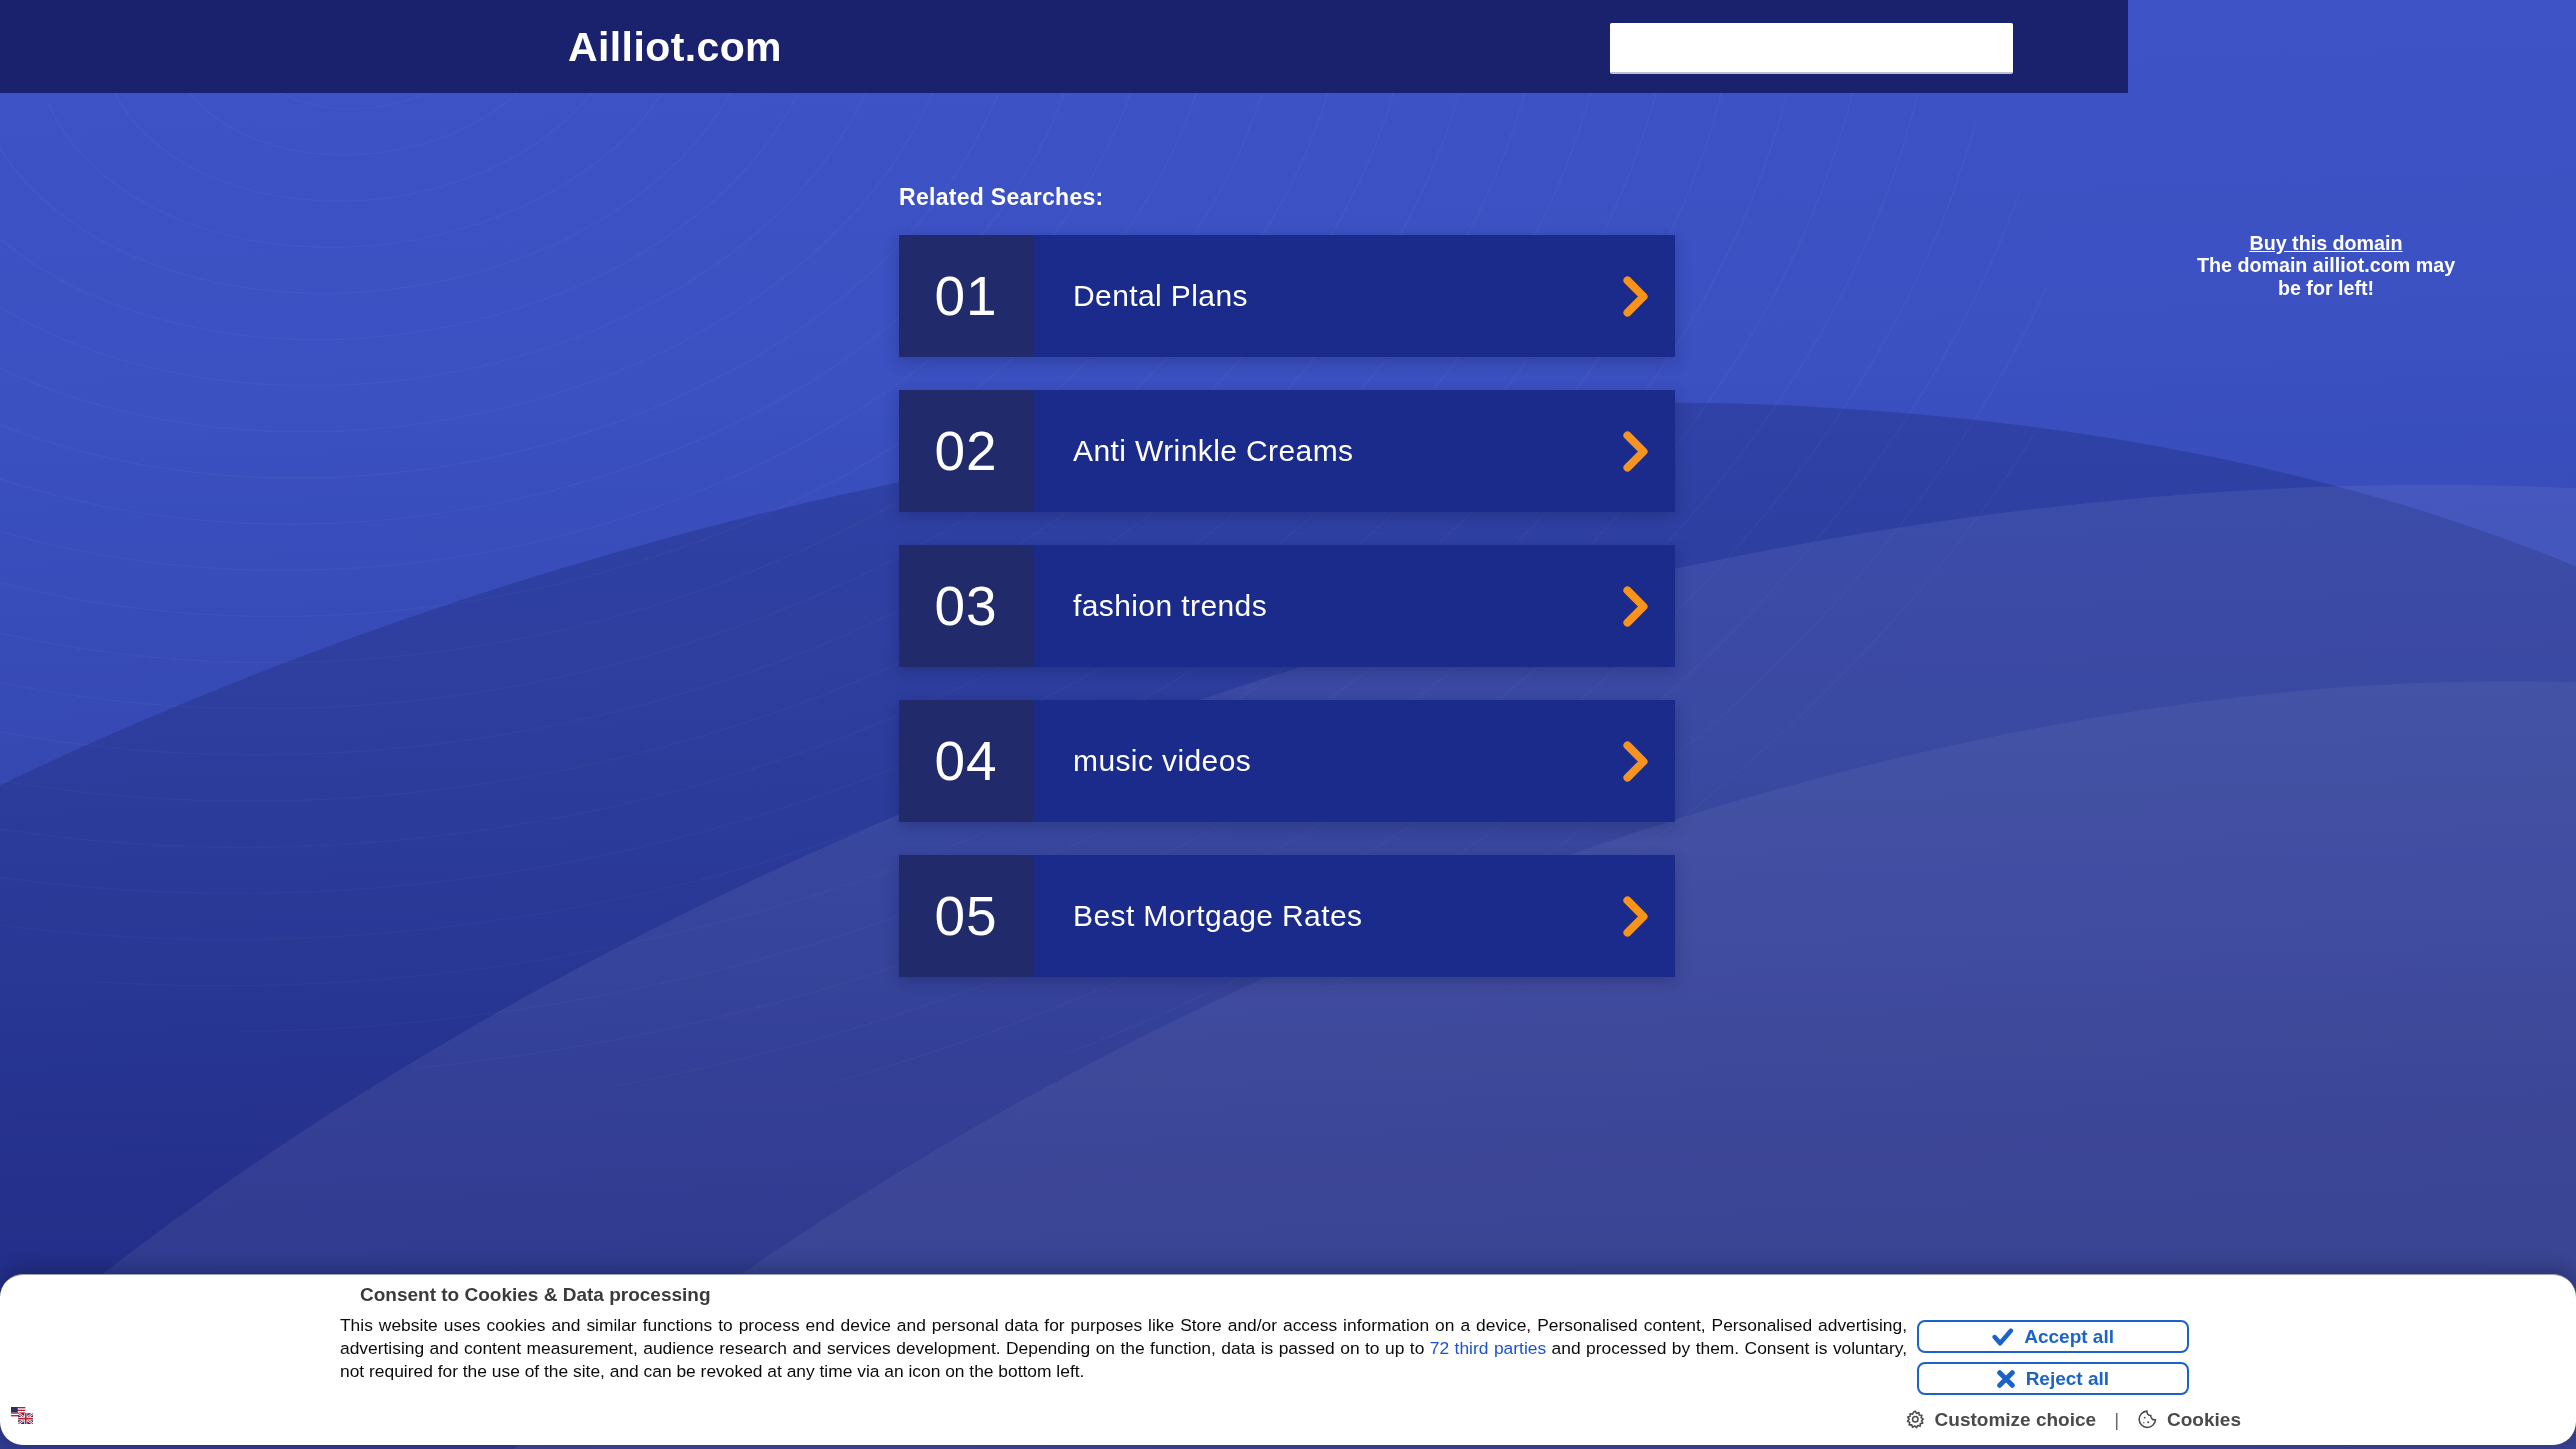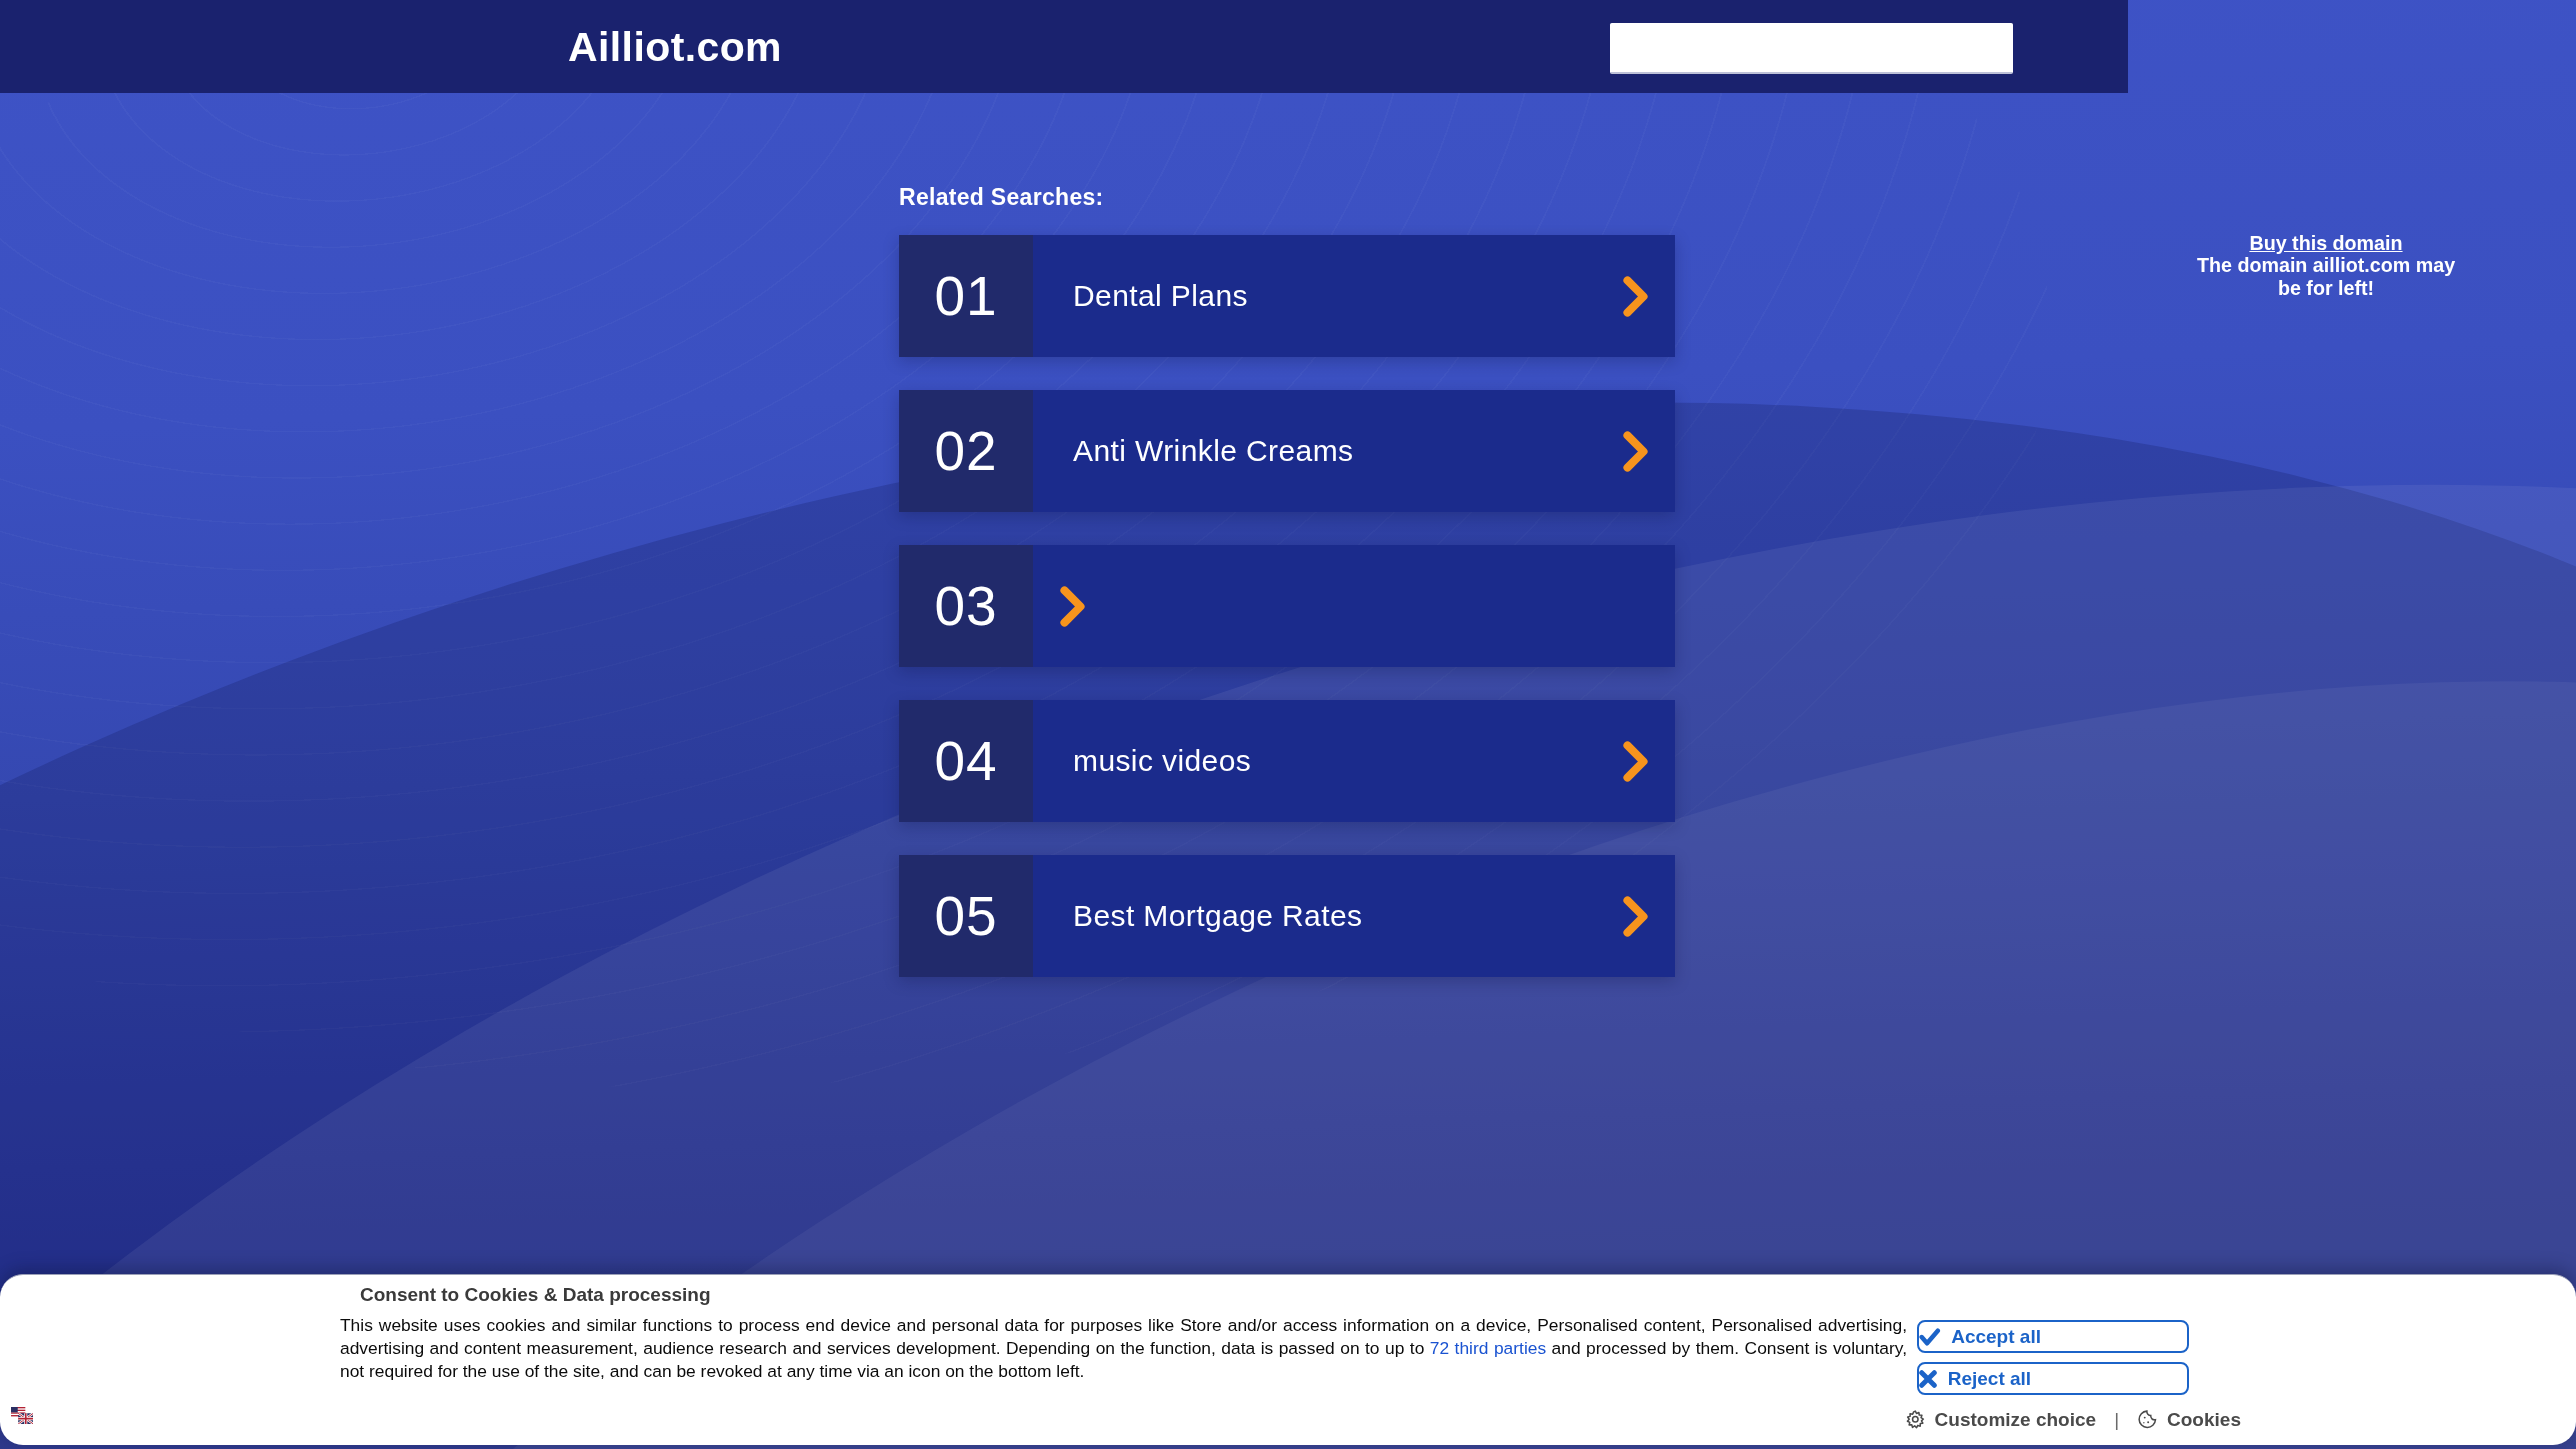--- a/index.html
+++ b/index.html
@@ -67,21 +67,21 @@
     border-top:1.8px solid #9BA0B8;
     box-shadow:0 -5.4px 16px rgba(15,20,60,0.35); }
   .consent-title { position:absolute; left:360px; top:9px;
     color:#3A3A3A; font-size:19px; font-weight:700; }
   .consent-body { position:absolute; left:340px; top:39px; width:1567px;
     color:#0B0B0B; font-size:17.4px; line-height:23px; text-align:justify; }
   .consent-body .consent-link { color:#1A53D1; cursor:pointer; text-decoration:none; }
 
   .consent-btn { position:absolute; left:1917px; width:272px; height:33px;
     background:#FFFFFF; border:2.2px solid #1B63C8; border-radius:8px;
-    display:flex; align-items:center; justify-content:flex-start; gap:10.7px;
+    display:flex; align-items:center; justify-content:center; gap:10.7px;
     color:#1B63C8; font-size:19px; font-weight:600; cursor:pointer;
     font-family:"Liberation Sans", sans-serif; }
   .btn-accept { top:45px; }
   .btn-reject { top:87px; }
 
   .consent-options { position:absolute; left:1905px; top:130px; height:29px;
     display:flex; align-items:center; gap:11px;
     color:#4A4A4A; font-size:19px; font-weight:700; }
   .consent-options .opt { display:flex; align-items:center; gap:9px; cursor:pointer; }
   .consent-options .divider { color:#6A6A6A; font-weight:400; padding:0 7.2px; }
@@ -121,20 +121,21 @@
     <div class="rank">02</div>
     <div class="item-label">Anti Wrinkle Creams</div>
     <div class="chev icon">
       <svg width="27" height="41" viewBox="0 0 30 46">
           <polyline points="6,5 24,23 6,41" fill="none" stroke="#F7941D" stroke-width="9" stroke-linecap="round" stroke-linejoin="round"></polyline>
         </svg>
     </div>
   </div>
   <div class="search-item">
     <div class="rank">03</div>
+    <div class="item-label">fashion trends</div>
     <div class="chev icon">
       <svg width="27" height="41" viewBox="0 0 30 46">
           <polyline points="6,5 24,23 6,41" fill="none" stroke="#F7941D" stroke-width="9" stroke-linecap="round" stroke-linejoin="round"></polyline>
         </svg>
     </div>
   </div>
   <div class="search-item">
     <div class="rank">04</div>
     <div class="item-label">music videos</div>
     <div class="chev icon">

